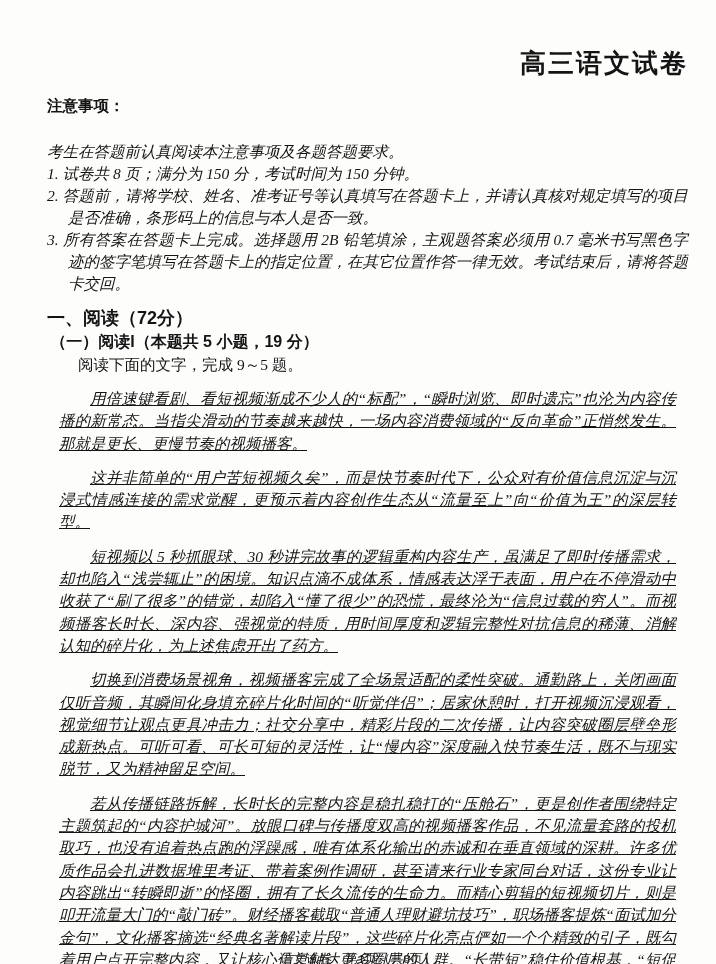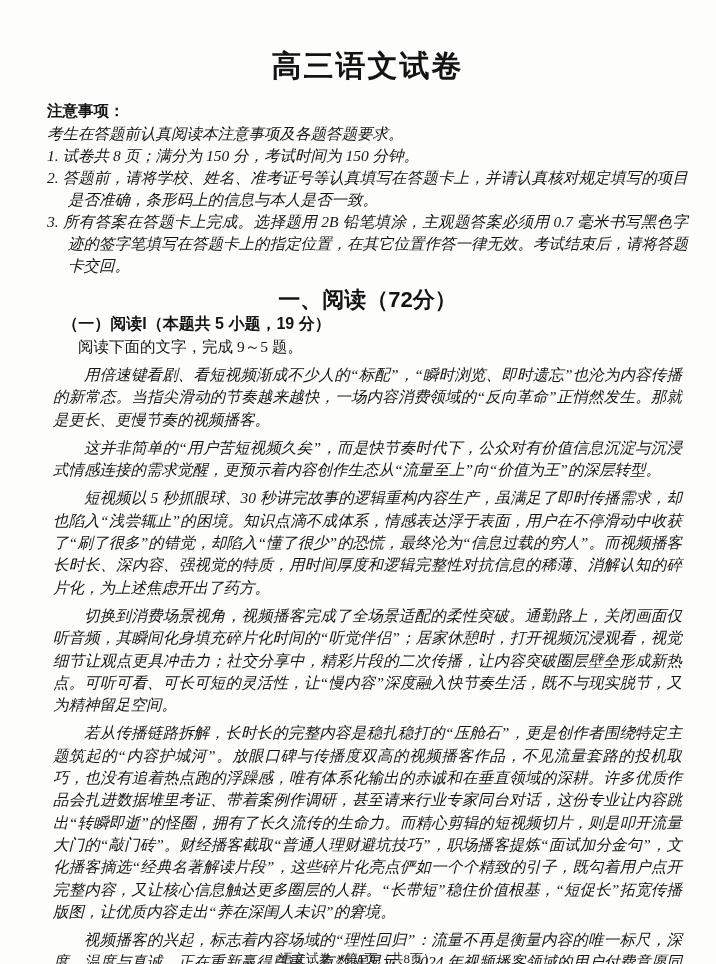--- a/index.html
+++ b/index.html
@@ -10,73 +10,73 @@
     position: relative;
     overflow: hidden;
     color: #141414;
     font-family: "Liberation Serif", "DejaVu Serif", serif;
     box-sizing: border-box;
   }
   .content {
     padding: 30px 28px 0 47px;
   }
   .title {
-    text-align: center;
-    font-size: 30px;
+    text-align: right;
+    font-size: 26px;
     font-weight: bold;
     letter-spacing: 2px;
     margin: 16px 0 14px 0;
   }
   .notice-heading {
     font-weight: bold;
     font-size: 15.5px;
     line-height: 22px;
-    font-family: Liberation Mono, monospace;
+    font-family: Liberation Sans, sans-serif;
   }
   .kai {
     font-style: italic; 
   }
   .notice-intro {
     font-size: 15.5px;
     line-height: 22px;
+    margin-top: 24px;
   }
   .notice-item {
     font-size: 15.5px;
     line-height: 22px;
     padding-left: 1.35em;
     text-indent: -1.35em;
     text-align: justify;
   }
   .section-heading {
     font-weight: bold;
-    font-size: 22px;
+    font-size: 18px;
     line-height: 24px;
     margin-top: 11px;
     font-family: "Liberation Sans", "DejaVu Sans", sans-serif;
-    text-align: center;
   }
   .section-subheading {
     font-weight: bold;
     font-size: 16px;
     line-height: 24px;
     padding-left: 0.2em;
     font-family: "Liberation Sans", "DejaVu Sans", sans-serif;
-    margin-left: 12px;
   }
   .instruction {
     font-size: 15.5px;
     line-height: 22px;
     text-indent: 2em;
   }
   .passage p {
-    margin: 6px;
+    margin: 12px;
     font-size: 15.5px;
     line-height: 22.3px;
     text-indent: 2em;
     text-align: justify;
+    text-decoration: underline;
   }
   .footer {
     position: absolute;
     bottom: -4px;
     left: 0;
     width: 100%;
     text-align: center;
     font-size: 13px;
     line-height: 18px;
     color: #222;

